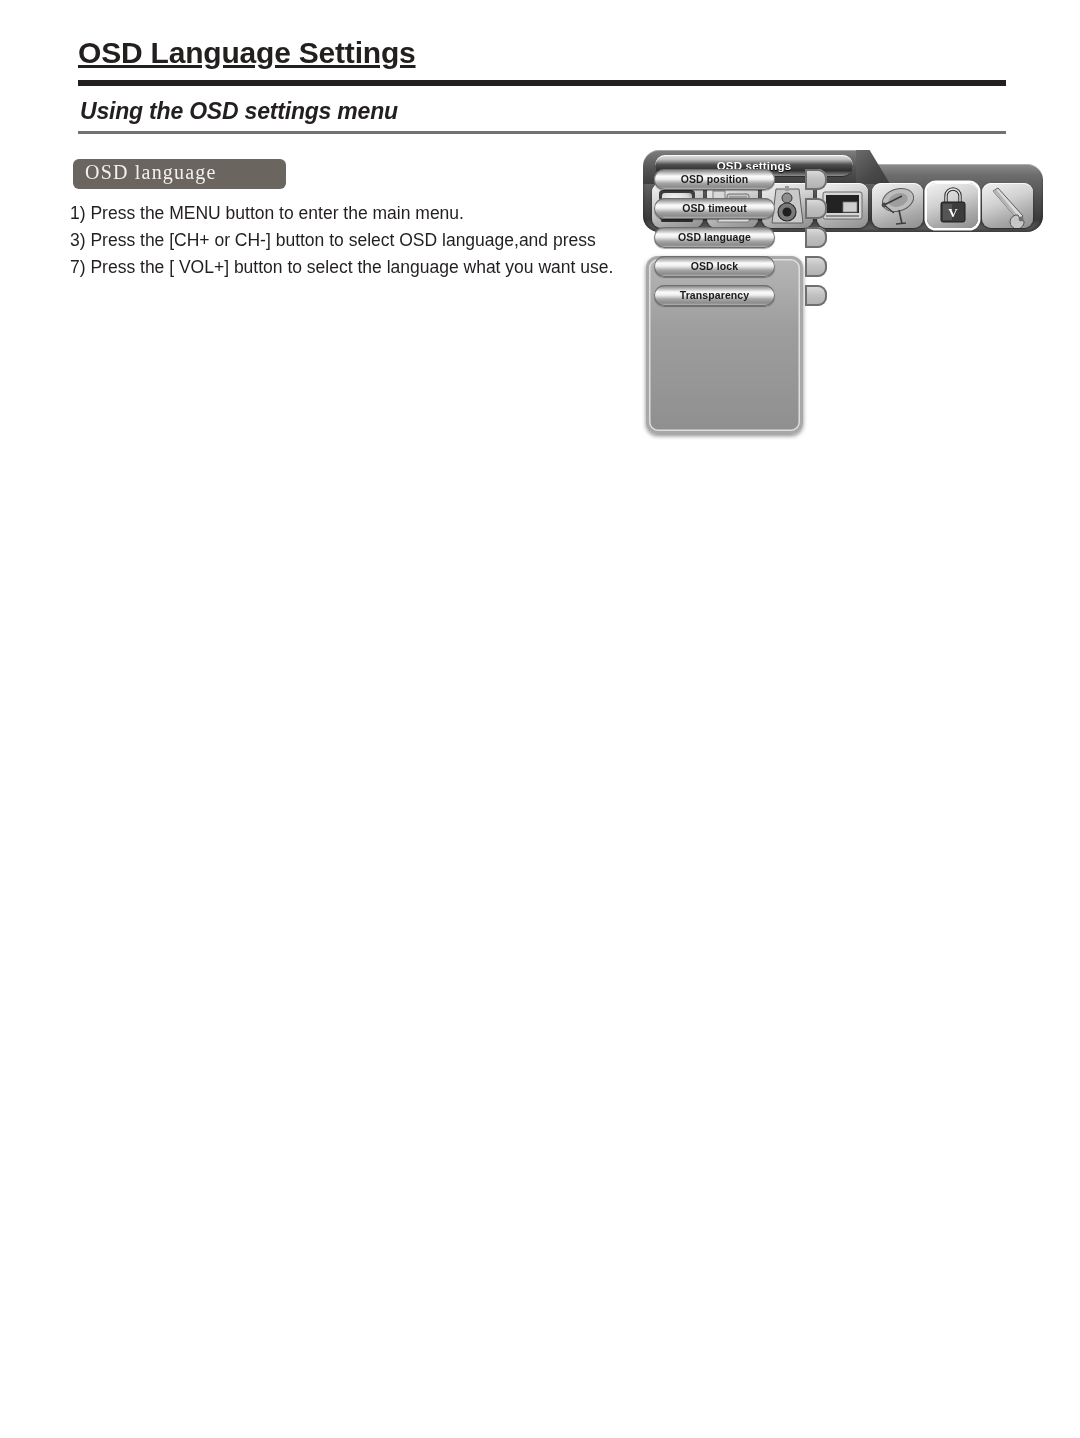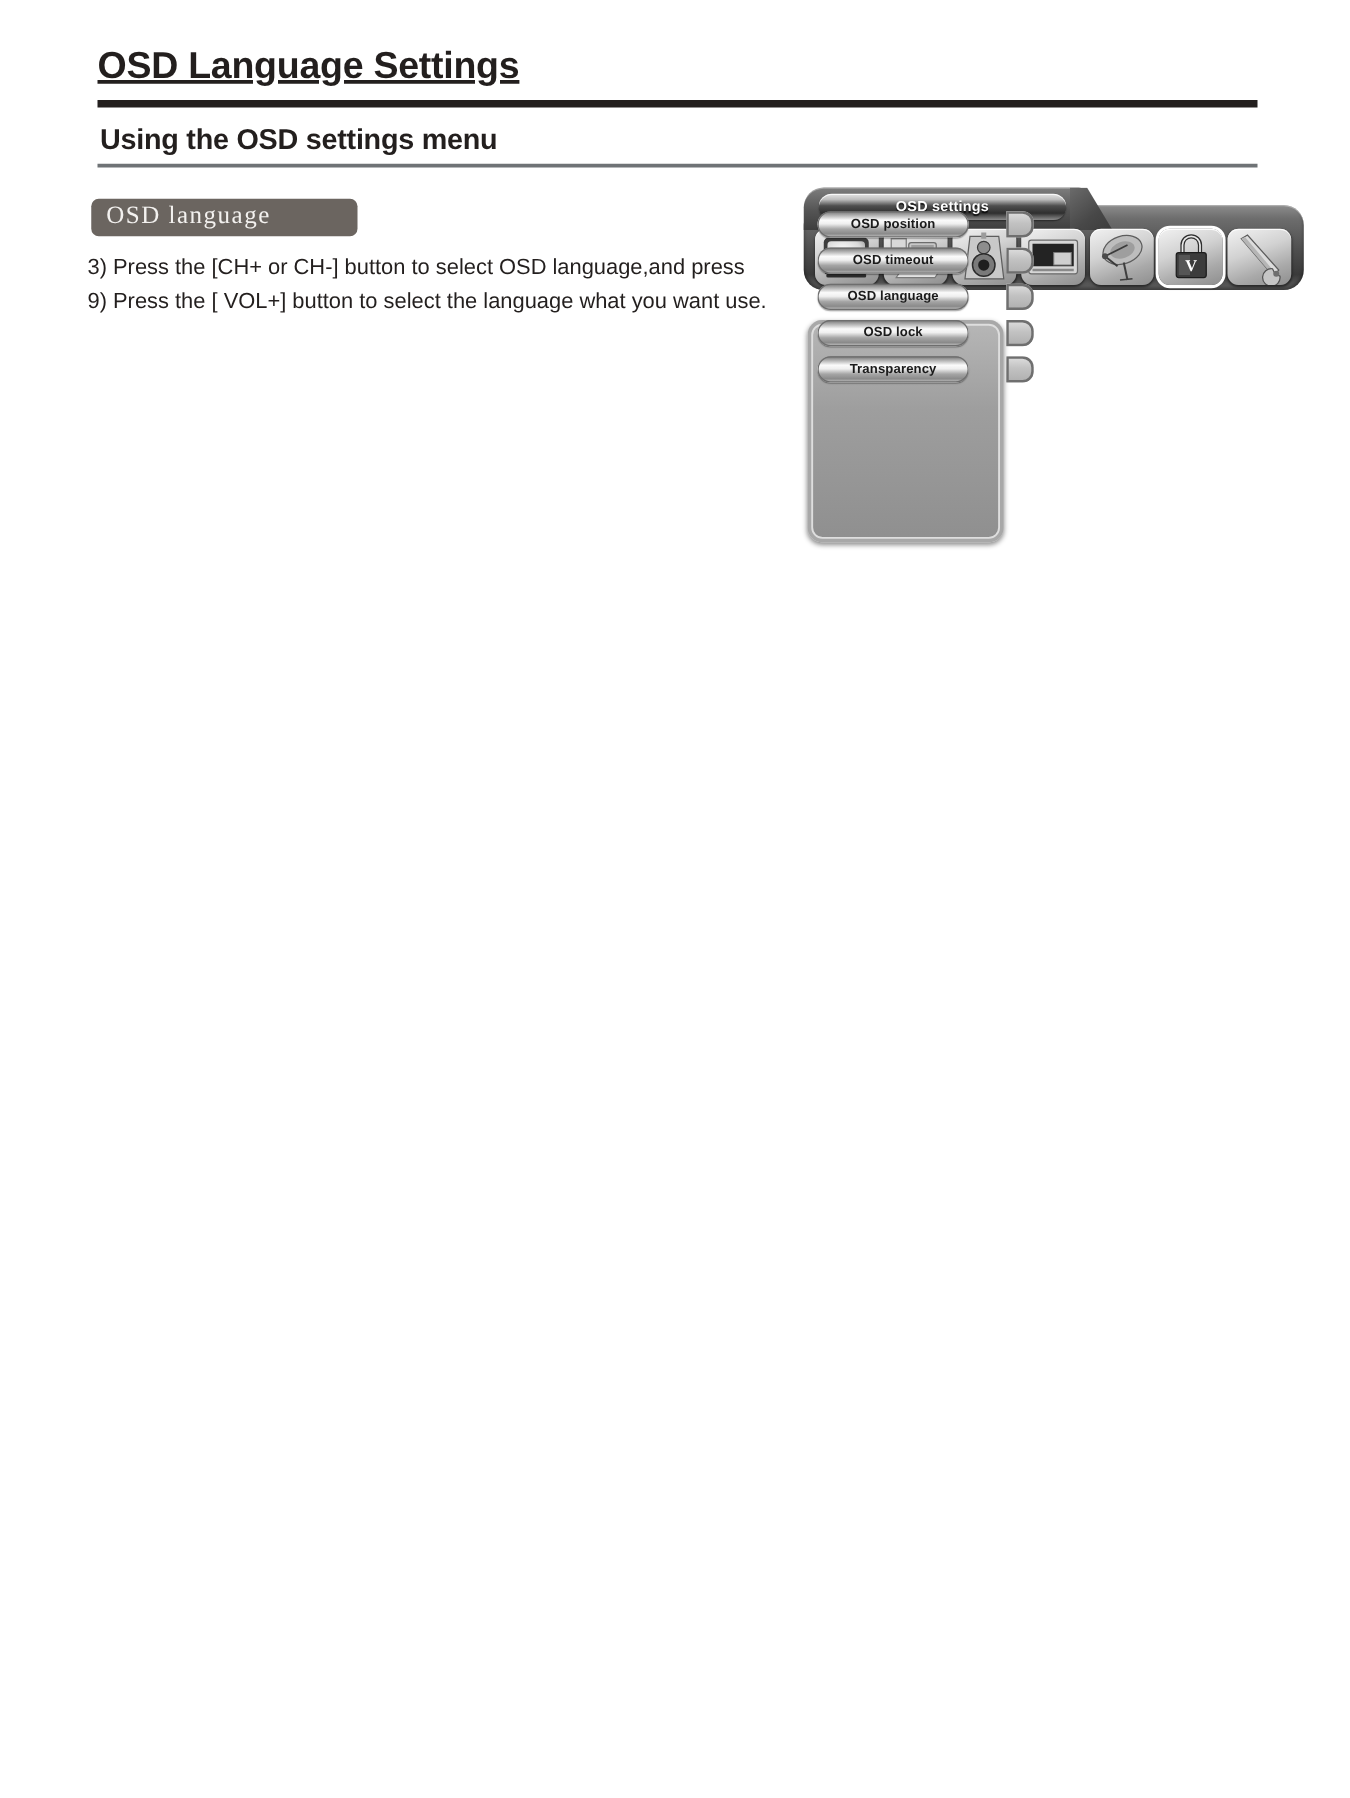--- a/index.html
+++ b/index.html
@@ -38,20 +38,21 @@
   }
   #section-title {
     position: absolute;
     left: 80px;
     top: 98px;
     font-size: 23px;
     font-weight: bold;
     letter-spacing: -0.2px;
     color: #231f1e;
     white-space: nowrap;
+    font-style: italic;
   }
   #rule-thin {
     position: absolute;
     left: 78px;
     top: 131px;
     width: 928px;
     height: 3px;
     background: #6f7376;
   }
 
@@ -281,22 +282,23 @@
 <div id="page-title">OSD Language Settings</div>
 <div id="rule-thick"></div>
 <div id="section-title">Using the OSD settings  menu</div>
 <div id="rule-thin"></div>
 
 <div id="subsection-tag">
   <span class="tag-label">OSD language</span>
 </div>
 
 <div id="instructions">
+  <div class="step">1) Press the MENU button to enter the main menu.</div>
   <div class="step">3) Press the [CH+ or CH-] button to select OSD language,and press</div>
-  <div class="step">9) Press the  [ VOL+]  button to select the language what you want use.</div>
+  <div class="step">7) Press the  [ VOL+]  button to select the language what you want use.</div>
 </div>
 
 <div id="osd-graphic">
 
   <div class="osd-bar">
     <div class="osd-bar-body"></div>
     <div class="osd-bar-upper"></div>
     <div class="osd-bar-notch"></div>
 
     <div class="osd-tab">

